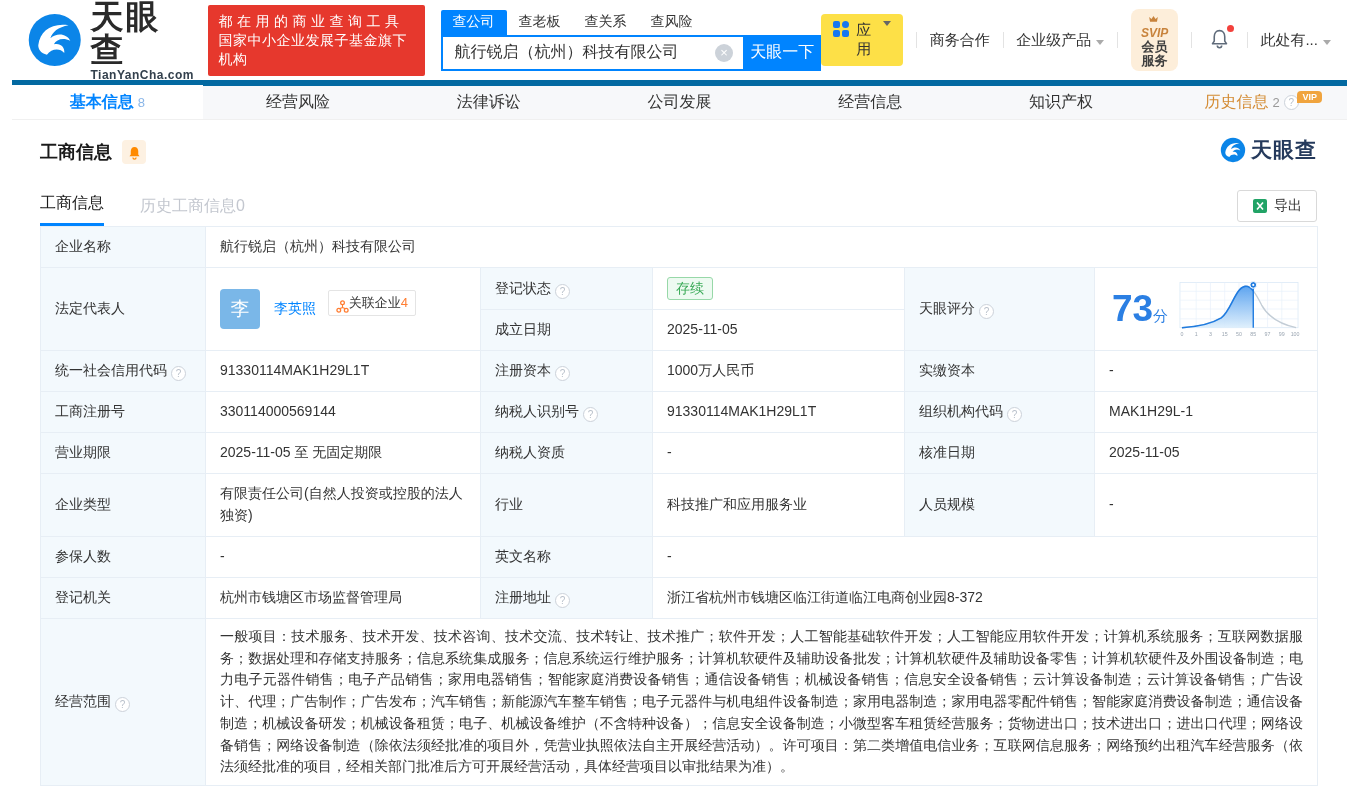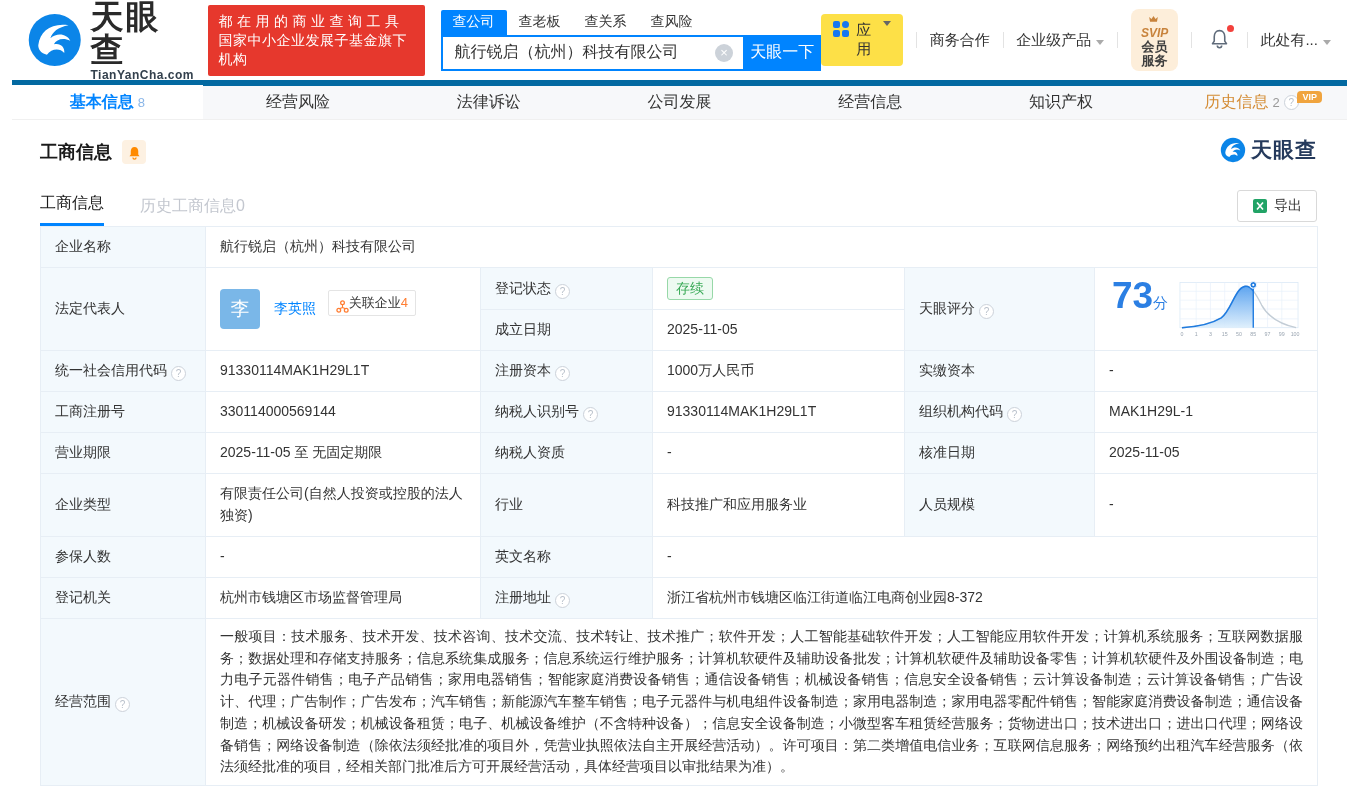--- a/index.html
+++ b/index.html
@@ -75,21 +75,21 @@
   
   table.info { border-collapse:collapse; width:1277px; margin-top:0; table-layout:fixed; }
   table.info td { border:1px solid #e7eef5; font-size:14px; color:#333; padding:6px 14px; vertical-align:middle; line-height:1.55; word-break:break-all; }
   td.lbl { background:#f3f9fd; color:#333; }
   .badge-green { display:inline-block; border:1px solid #97d8a8; background:#edfaf1; color:#3aaa57; border-radius:3px; padding:0 8px; line-height:21px; font-size:14px; }
   .avatar { width:40px; height:40px; border-radius:4px; background:#7ab7e8; color:#fff; font-size:19px; display:inline-flex; align-items:center; justify-content:center; vertical-align:middle; cursor:pointer; }
   .rep-name { color:#0084ff; margin-left:10px; cursor:pointer; }
   .rel-badge { display:inline-flex; align-items:flex-end; border:1px solid #e4e4e4; border-radius:2px; padding:2px 7px; margin-left:8px; cursor:pointer; font-size:13px; }
   .rel-badge .num { color:#ff7e33; }
   .score-cell { padding:4px 8px !important; }
-  .score-flex { display:flex; justify-content:center; gap:10px; }
+  .score-flex { display:flex; align-items:center; justify-content:center; gap:10px; }
   .score-num { font-size:37px; font-weight:bold; color:#2b7fe3; line-height:1; }
   .score-unit { font-size:15px; color:#2b7fe3; vertical-align:baseline; }
   .scope-text { text-align:justify; }
 </style>
 </head>
 <body>
 
 <svg width="0" height="0" style="position:absolute">
   <defs>
     <symbol id="swirl" viewBox="0 0 64 64">

